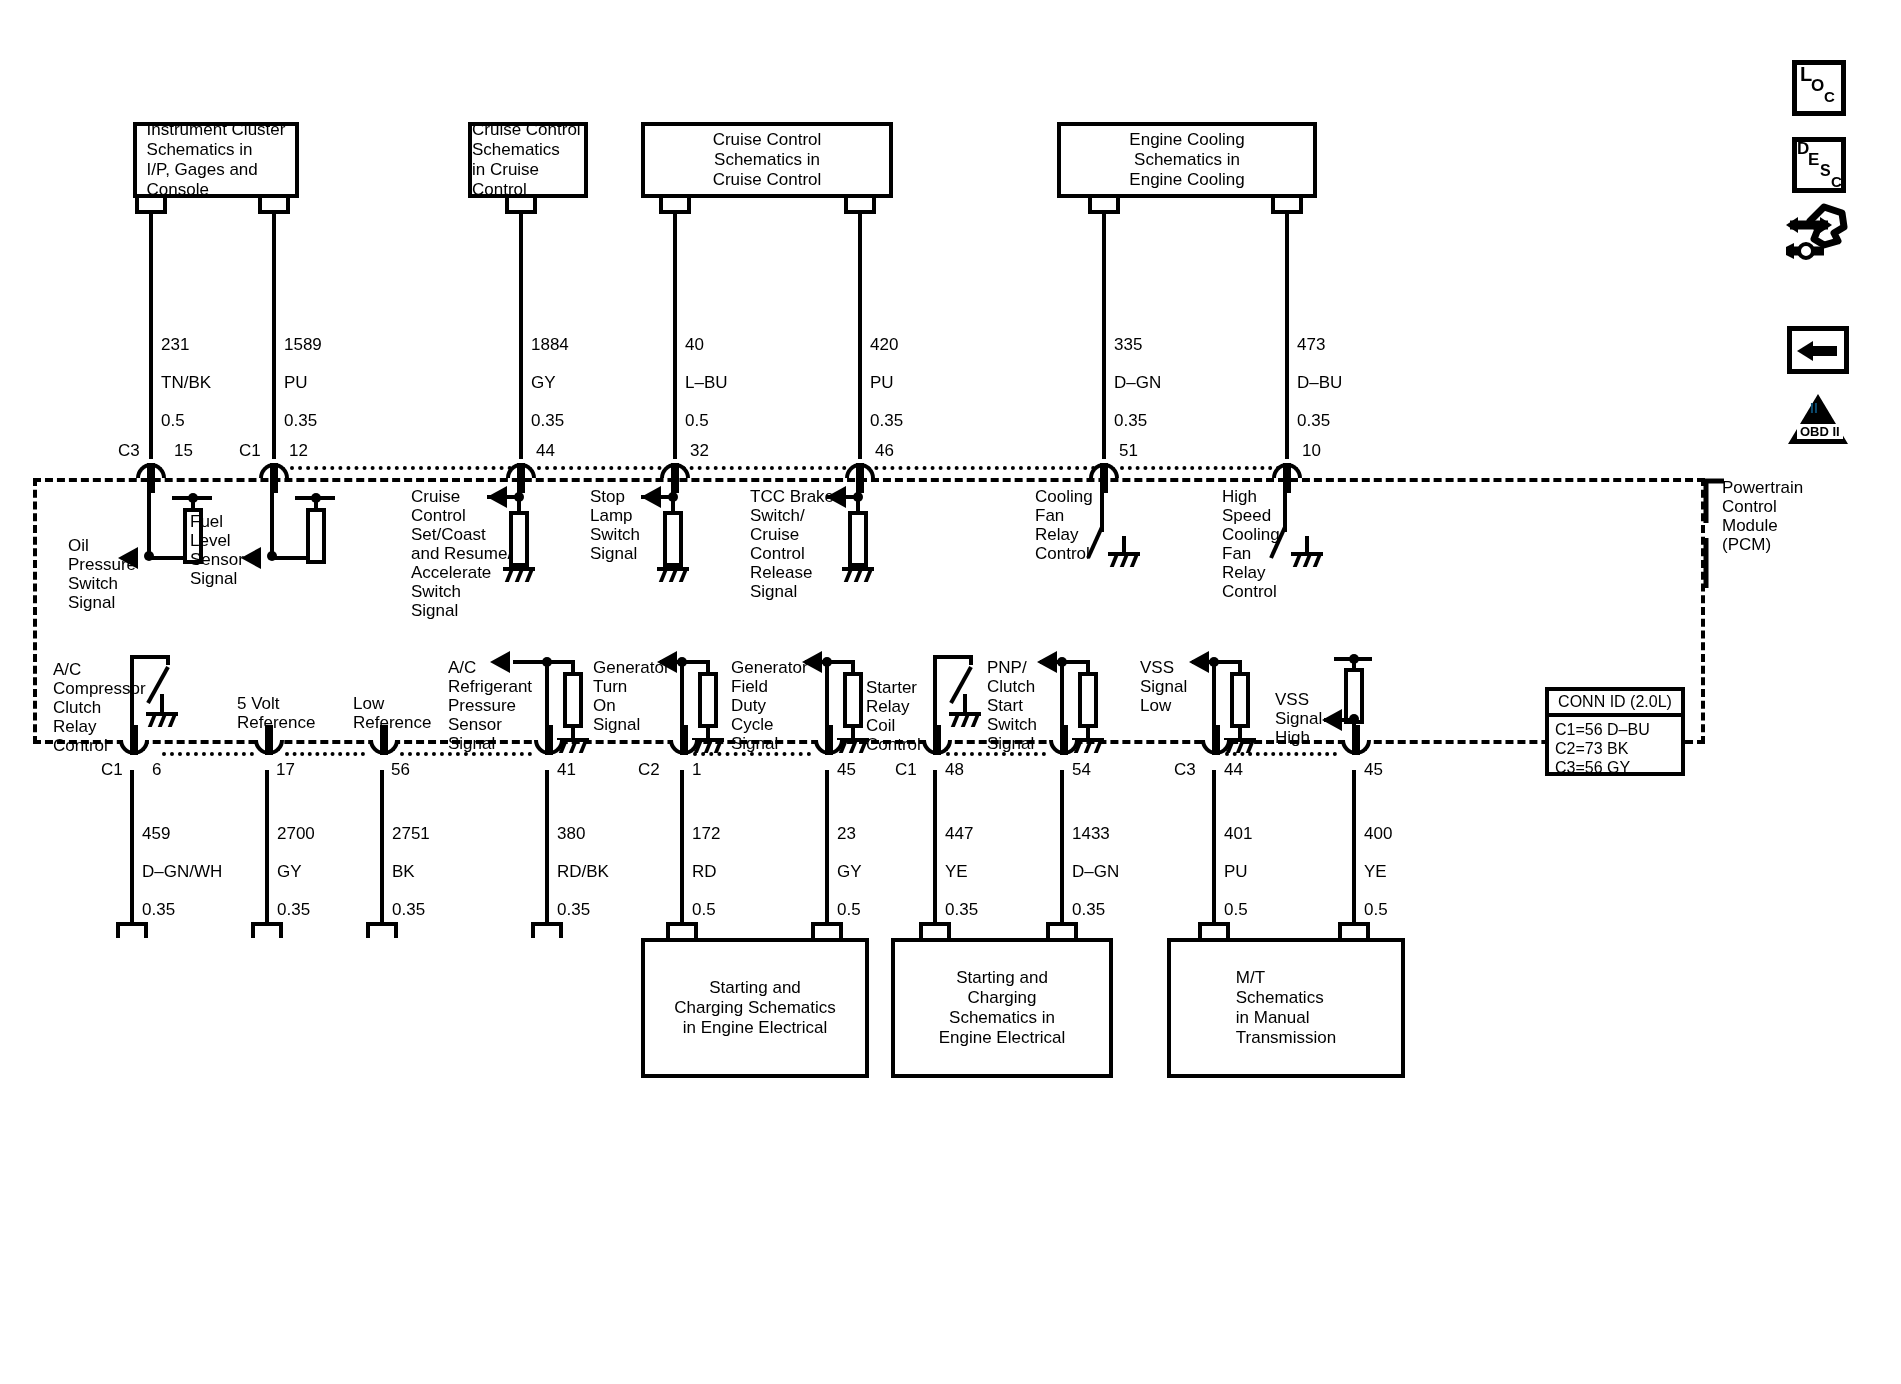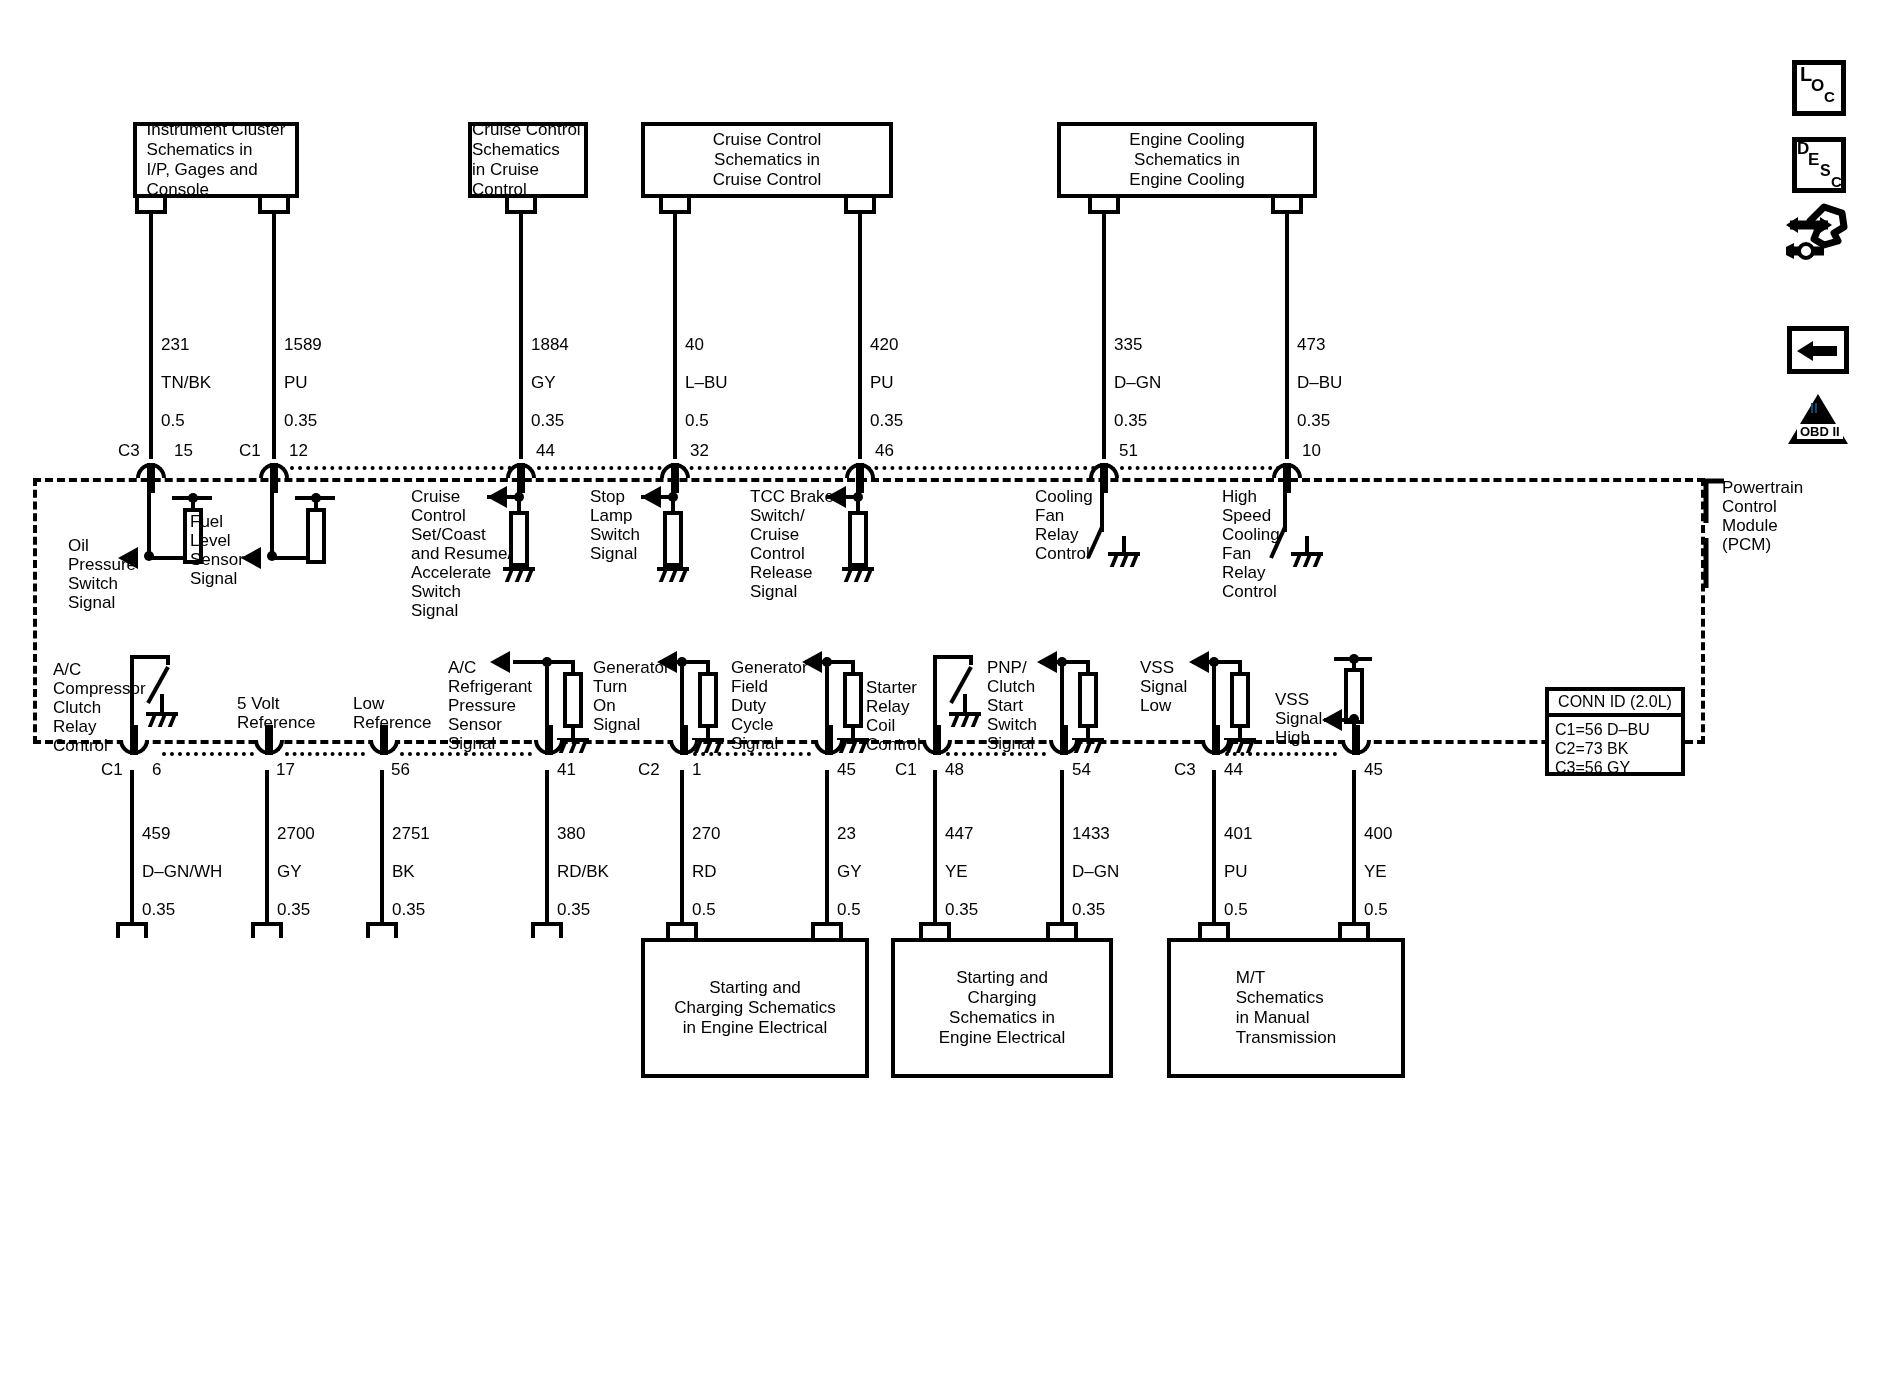--- a/index.html
+++ b/index.html
@@ -533,21 +533,21 @@
     <span>2751</span><br>
     <span>BK</span><br>
     <span>0.35</span>
   </div>
   <div class="lbl" style="left:557px;top:805px;">
     <span>380</span><br>
     <span>RD/BK</span><br>
     <span>0.35</span>
   </div>
   <div class="lbl" style="left:692px;top:805px;">
-    <span>270</span><br>
+    <span>172</span><br>
     <span>RD</span><br>
     <span>0.5</span>
   </div>
   <div class="lbl" style="left:837px;top:805px;">
     <span>23</span><br>
     <span>GY</span><br>
     <span>0.5</span>
   </div>
   <div class="lbl" style="left:945px;top:805px;">
     <span>447</span><br>

